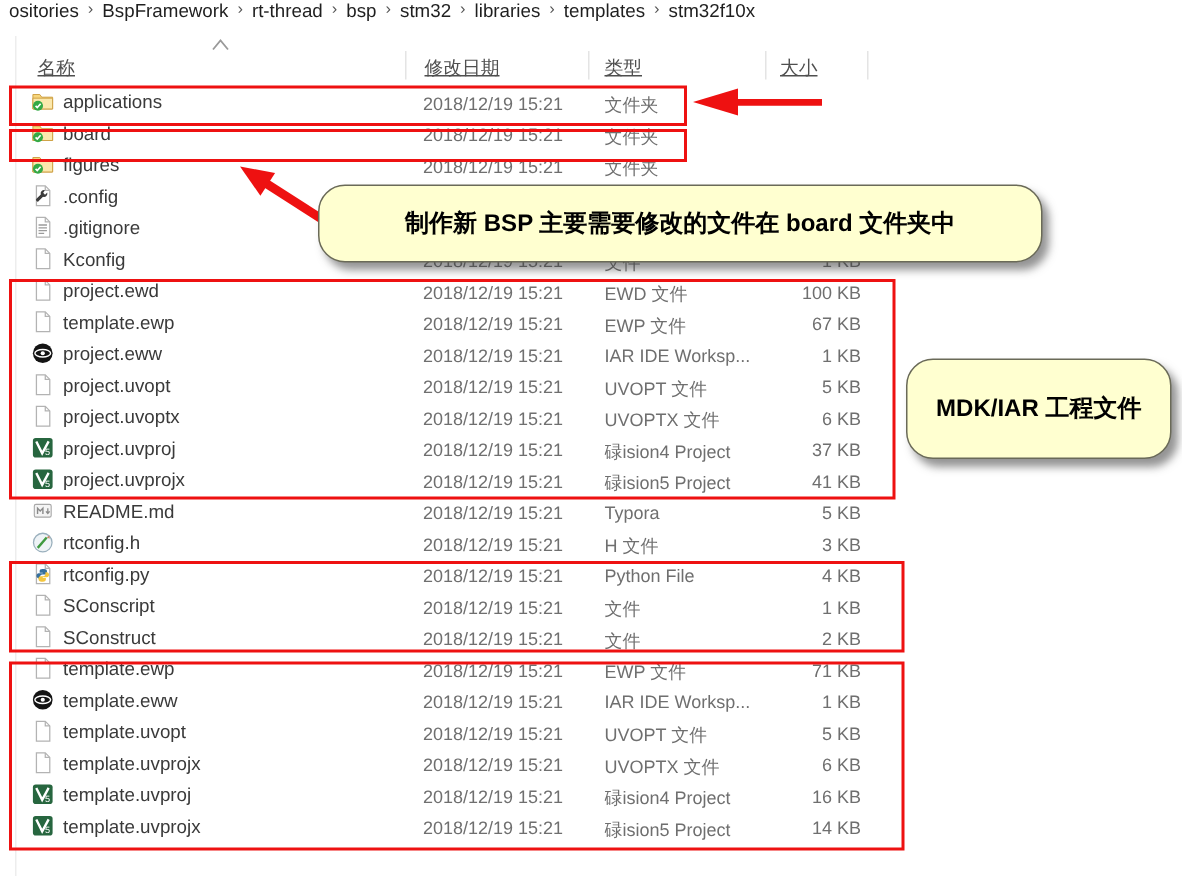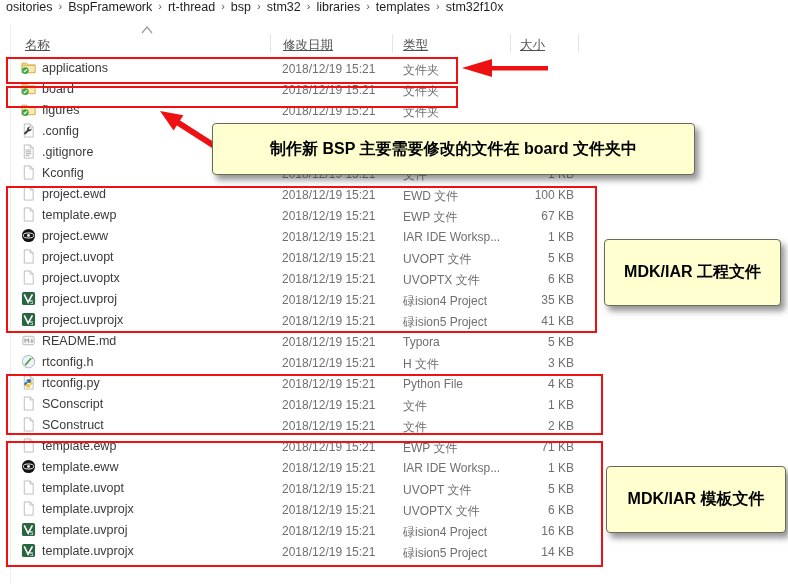--- a/index.html
+++ b/index.html
@@ -40,21 +40,21 @@
   #rbox-board{left:6px;top:86px;width:448px;height:18px;}
   #rbox-project{left:6px;top:186px;width:587px;height:143px;}
   #rbox-scripts{left:6px;top:374px;width:593px;height:57px;}
   #rbox-template{left:6px;top:441px;width:593px;height:122px;}
 
   
   .arrow{position:absolute;pointer-events:none;}
 
   
   .callout{position:absolute;background:var(--callout-bg);border:1px solid #6a6a58;
-           border-radius:4px;display:flex;align-items:center;justify-content:center;
+           border-radius:18px;display:flex;align-items:center;justify-content:center;
            font-weight:bold;font-size:16px;color:#000;text-align:center;
            box-shadow:4px 5px 6px rgba(60,60,60,.55);white-space:nowrap;}
   #callout-app{left:547px;top:34px;width:128px;height:49px;border-radius:10px;font-size:17px;}
   #callout-board{left:212px;top:123px;width:481px;height:50px;}
   #callout-project{left:604px;top:219px;width:175px;height:65px;margin-top:20px;}
   #callout-scripts{left:613px;top:377px;width:170px;height:54px;font-size:17px;}
   #callout-template{left:606px;top:466px;width:178px;height:65px;}
 </style>
 </head>
 <body>
@@ -252,21 +252,21 @@
       <span class="ficon">
           <svg viewBox="0 0 16 16">
             <rect x="1" y="1" width="14" height="14" rx="2" fill="#27663f"></rect>
             <path d="M3.4 3.5L7.6 12l4.6-8.5" stroke="#fff" stroke-width="1.7" fill="none"></path>
             <text x="9.6" y="13.4" font-size="6.5" fill="#fff" font-family="Liberation Sans,sans-serif">5</text>
           </svg>
         </span>
       <span class="fname">project.uvproj</span>
       <span class="fdate">2018/12/19 15:21</span>
       <span class="ftype">碌ision4 Project</span>
-      <span class="fsize">35 KB</span>
+      <span class="fsize">37 KB</span>
     </div>
 
     <div class="row">
       <span class="ficon">
           <svg viewBox="0 0 16 16">
             <rect x="1" y="1" width="14" height="14" rx="2" fill="#27663f"></rect>
             <path d="M3.4 3.5L7.6 12l4.6-8.5" stroke="#fff" stroke-width="1.7" fill="none"></path>
             <text x="9.6" y="13.4" font-size="6.5" fill="#fff" font-family="Liberation Sans,sans-serif">5</text>
           </svg>
         </span>
@@ -437,15 +437,14 @@
     <rect x="32" y="11" width="58" height="4.5" class="redfill" fill="#ee1111"></rect>
     <polygon points="4,13 34,4 34,22" class="redfill" fill="#ee1111"></polygon>
   </svg>
   <svg class="arrow" style="left:152px;top:103px" width="72" height="50" viewBox="0 0 72 50">
     <line x1="25" y1="19" x2="64" y2="44" class="redstroke" stroke-width="6" stroke="#ee1111"></line>
     <polygon points="8,8 31.4,12.3 21.6,27.5" class="redfill" fill="#ee1111"></polygon>
   </svg>
 
   <div class="callout" id="callout-board">制作新 BSP 主要需要修改的文件在 board 文件夹中</div>
   <div class="callout" id="callout-project">MDK/IAR 工程文件</div>
-  <div class="callout" id="callout-template">MDK/IAR 模板文件</div>
 
 </div>
 
 </body></html>

